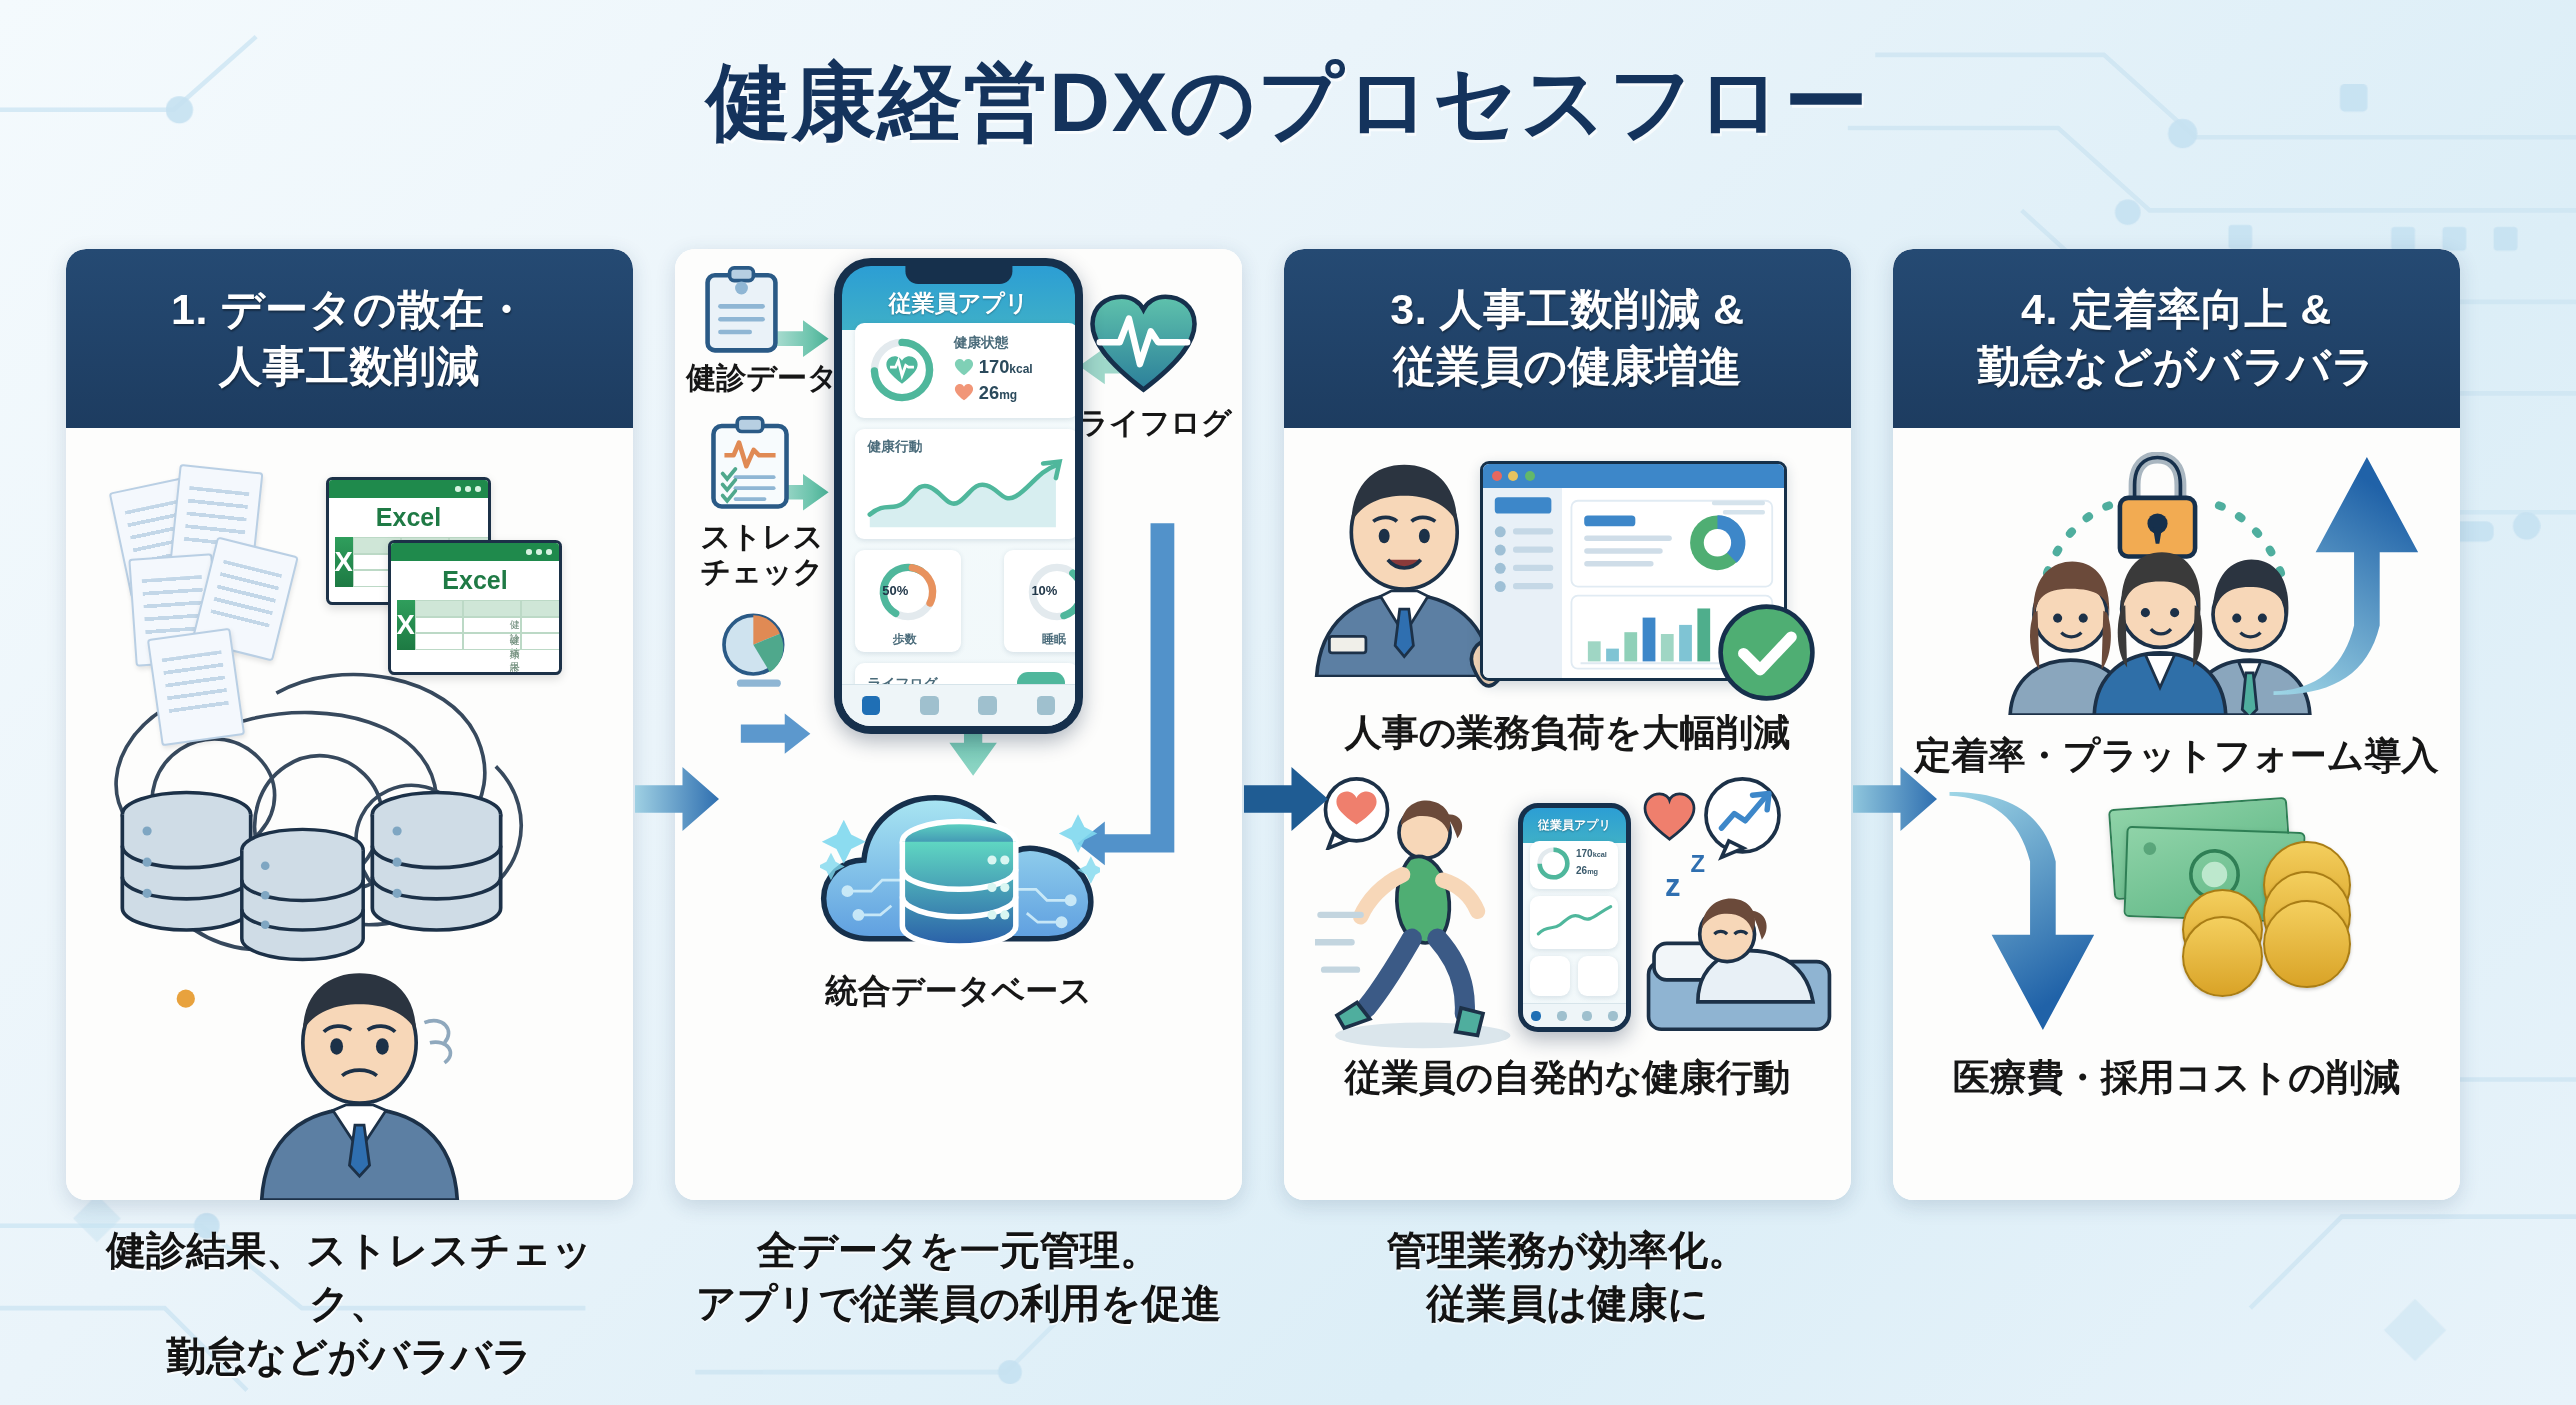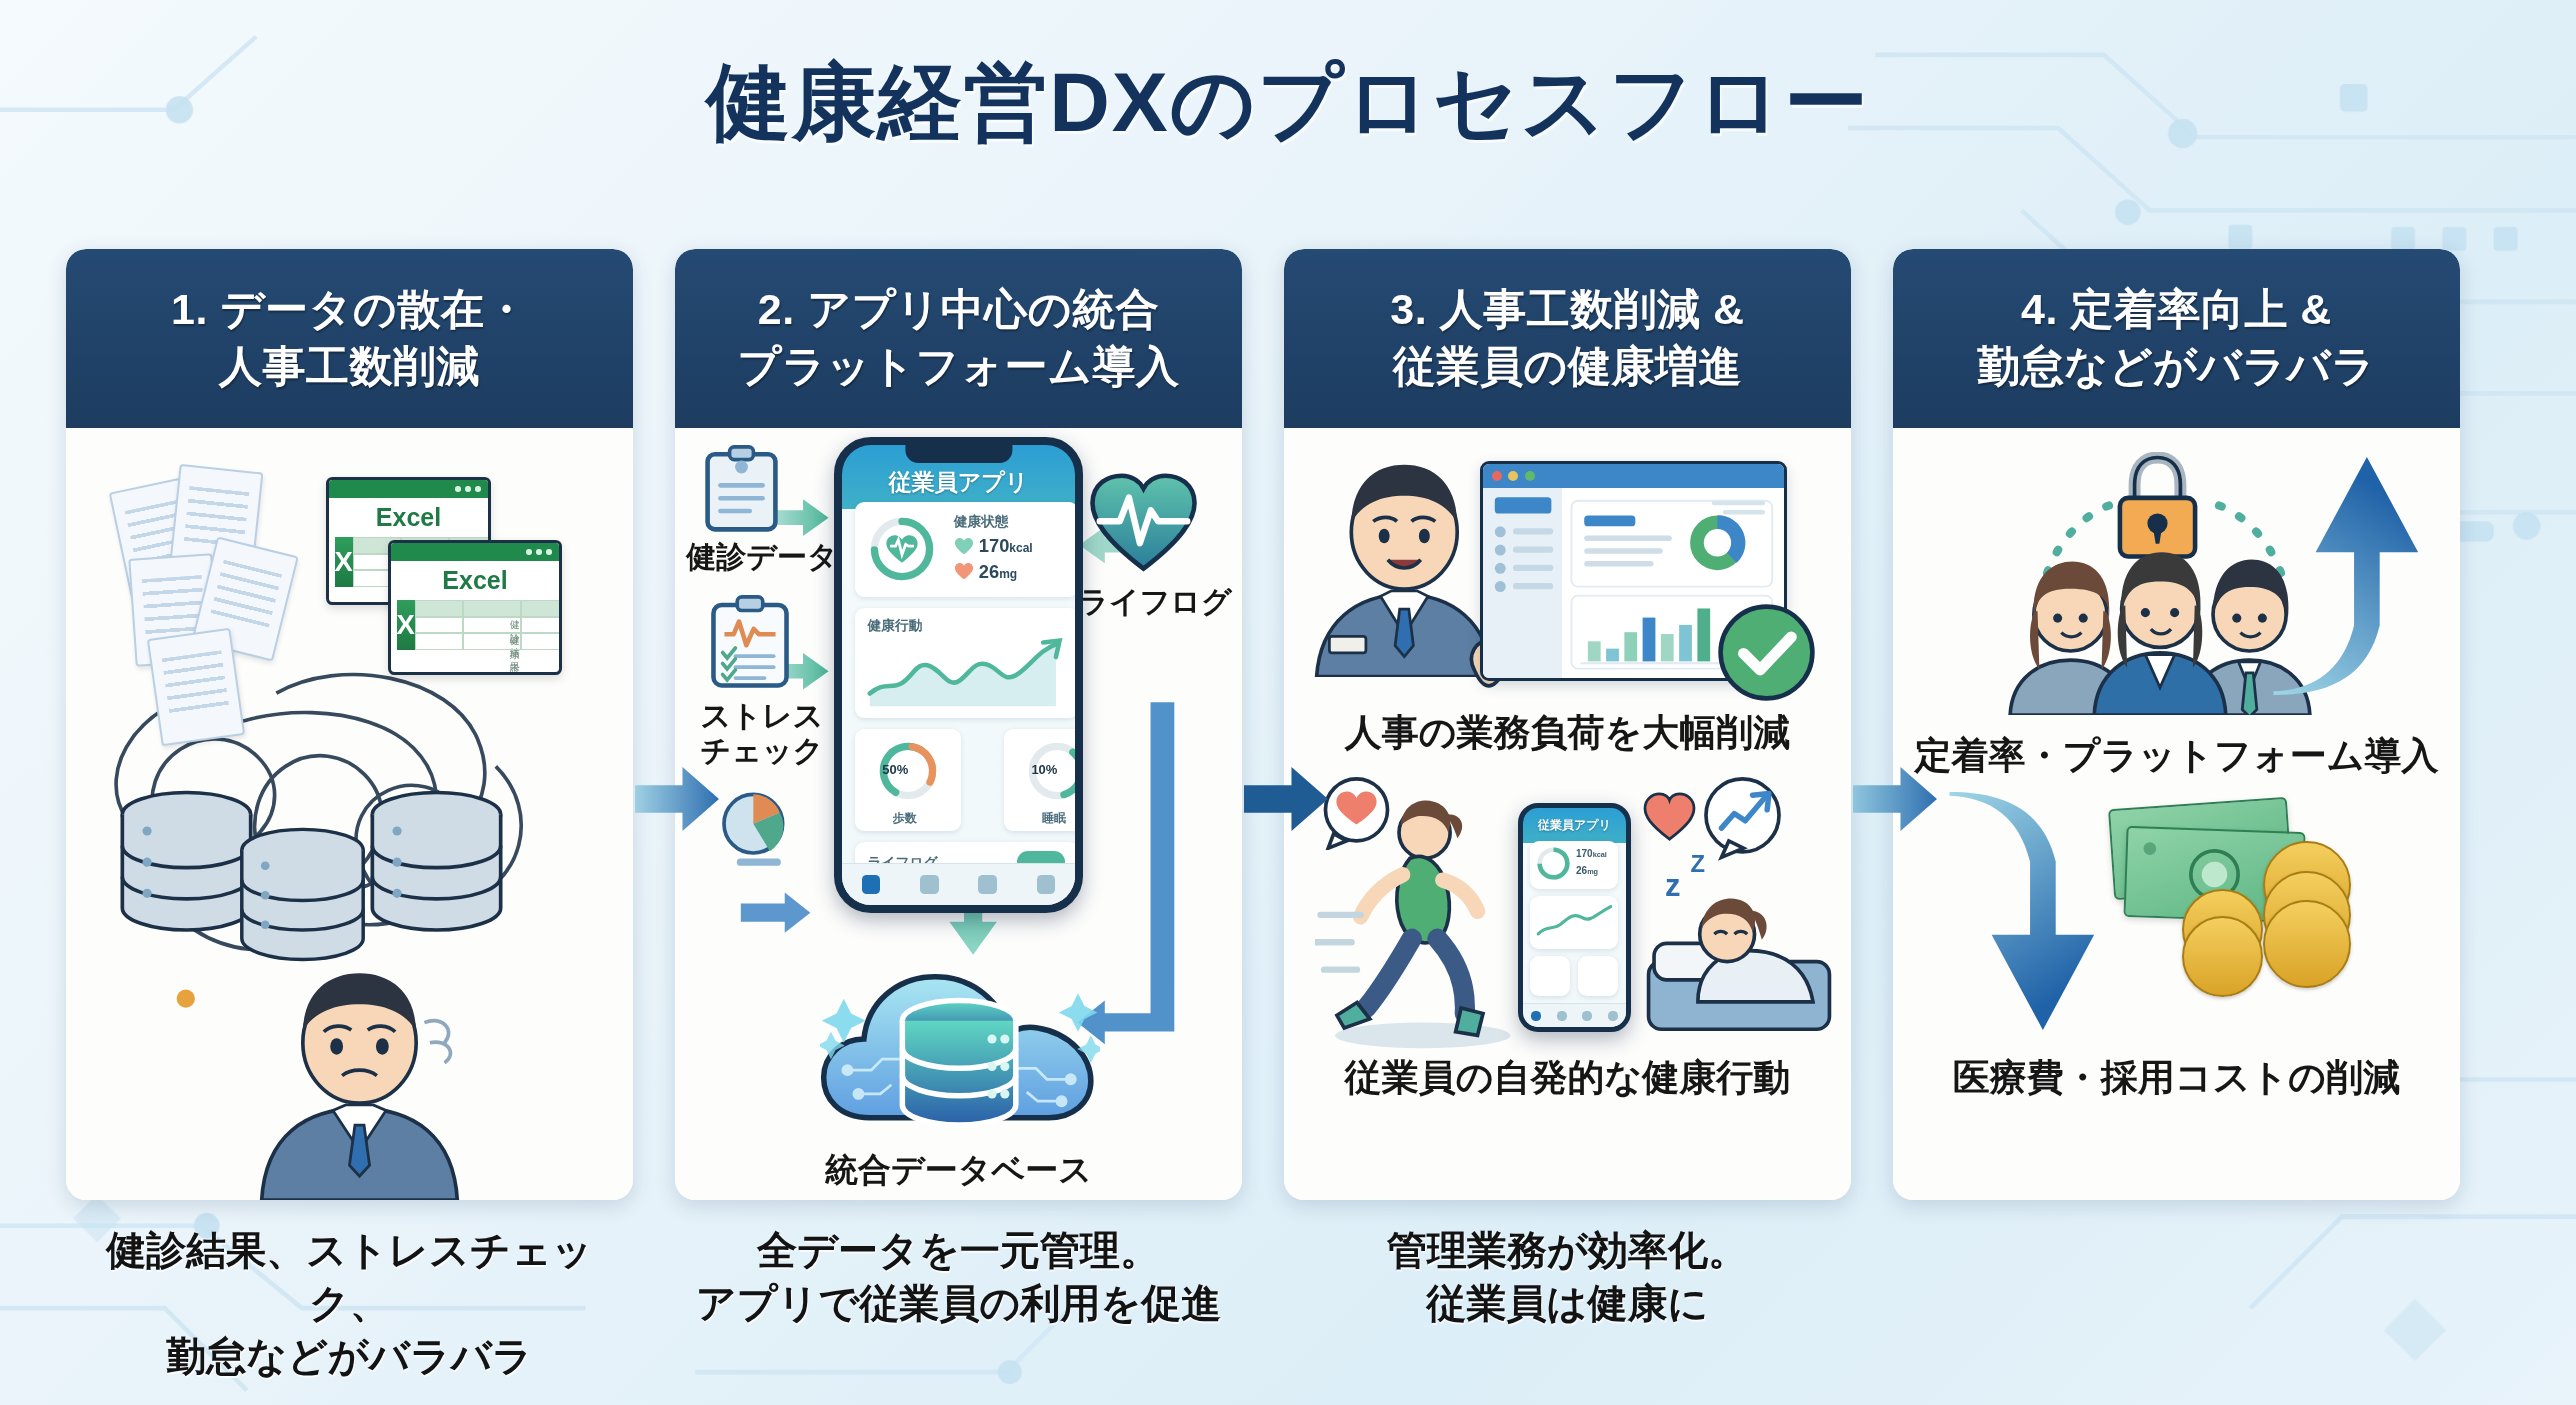--- a/index.html
+++ b/index.html
@@ -352,24 +352,20 @@
           </g>
         </svg>
       </div>
     </div>
     <div class="caption">健診結果、ストレスチェック、
 勤怠などがバラバラ</div>
   </div>
 
   <div class="card-wrap" style="margin-left:42px;">
     <div class="card">
-      <div class="card-head">
-        <div class="ln">2. アプリ中心の統合</div>
-        <div class="ln">プラットフォーム導入</div>
-      </div>
       <div class="card-body">
 
         <svg class="ill" viewBox="0 0 620 844">
           <defs>
             <linearGradient id="gr2" x1="0" y1="0" x2="1" y2="0">
               <stop offset="0" stop-color="#bfe5dd"></stop>
                 <stop offset="1" stop-color="#4db79a"></stop>
               </linearGradient>
             <linearGradient id="gv2" x1="0" y1="0" x2="0" y2="1">
               <stop offset="0" stop-color="#4db79a"></stop>

